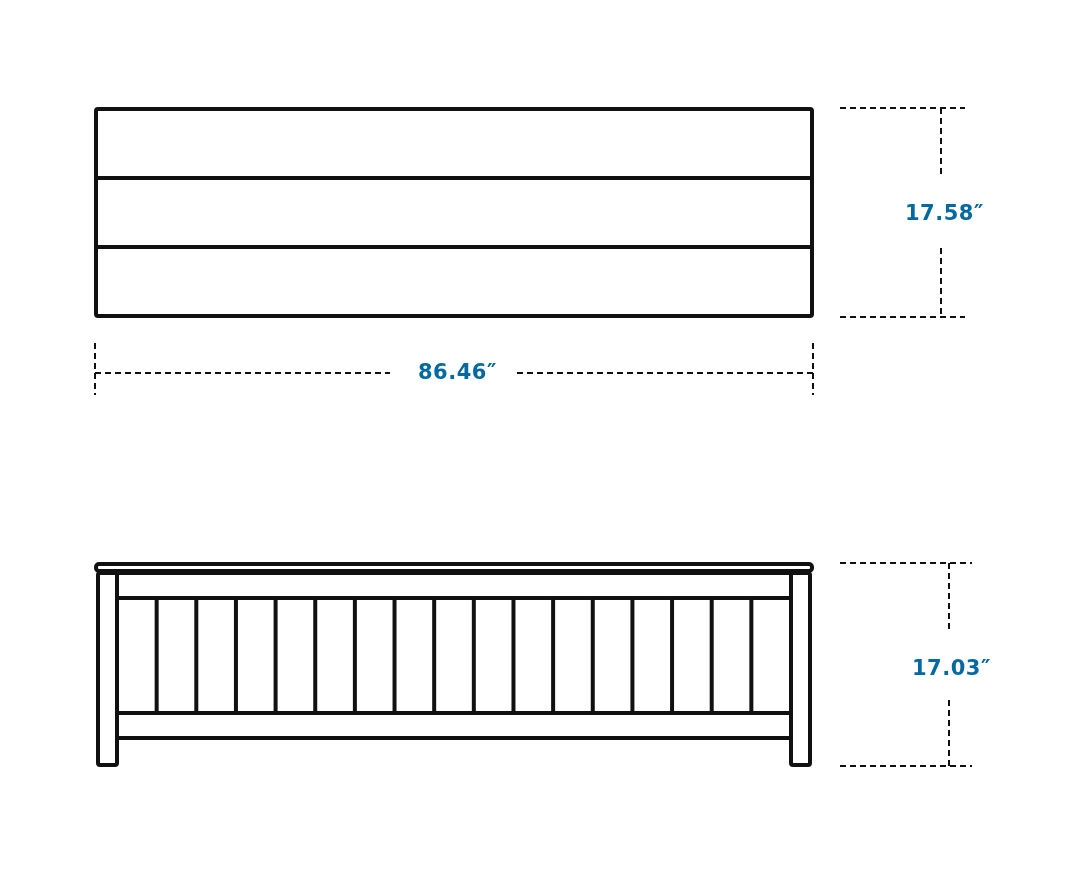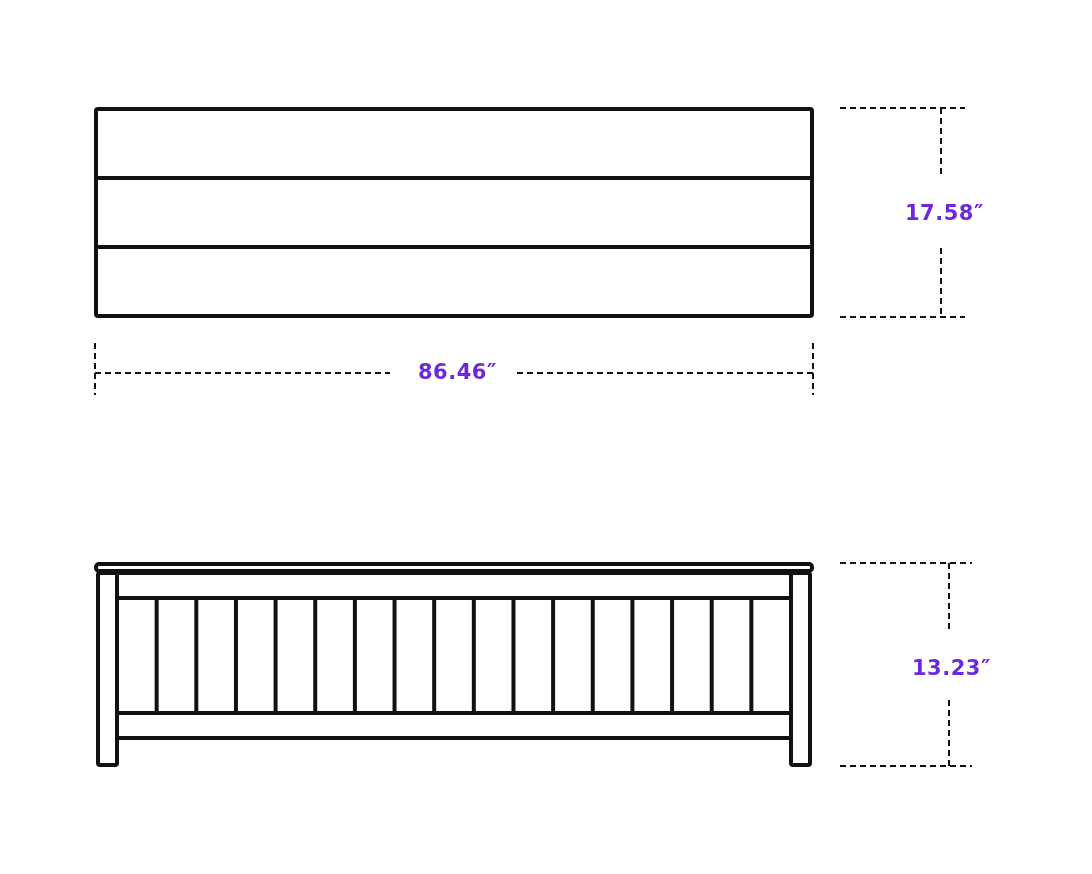--- a/index.html
+++ b/index.html
@@ -3,21 +3,21 @@
 <meta charset="utf-8">
 <style>
   html, body { margin: 0; padding: 0; background: #ffffff; }
   body { width: 1092px; height: 874px; position: relative; overflow: hidden; }
   #canvas { position: absolute; left: 0; top: 0; }
   .dim-label {
     position: absolute;
     font-family: "DejaVu Sans", sans-serif;
     font-weight: bold;
     font-size: 21px;
-    color: #6d28d9;
+    color: #0369a1;
     letter-spacing: 0.5px;
     white-space: nowrap;
     background: #ffffff;
   }
 </style>
 </head>
 <body>
 
 <svg id="canvas" width="1092" height="874" viewBox="0 0 1092 874" xmlns="http://www.w3.org/2000/svg">
 
@@ -76,13 +76,13 @@
   <g stroke="#111" stroke-width="2" stroke-dasharray="6,4" fill="none">
     <line x1="840" y1="563" x2="972" y2="563"></line>
     <line x1="840" y1="766" x2="972" y2="766"></line>
     <line x1="949" y1="563" x2="949" y2="632"></line>
     <line x1="949" y1="700" x2="949" y2="766"></line>
   </g>
 </svg>
 
 <div class="dim-label" style="left:905px; top:201px;">17.58″</div>
 <div class="dim-label" style="left:418px; top:360px;">86.46″</div>
-<div class="dim-label" style="left:912px; top:656px;">13.23″</div>
+<div class="dim-label" style="left:912px; top:656px;">17.03″</div>
 
 </body></html>

